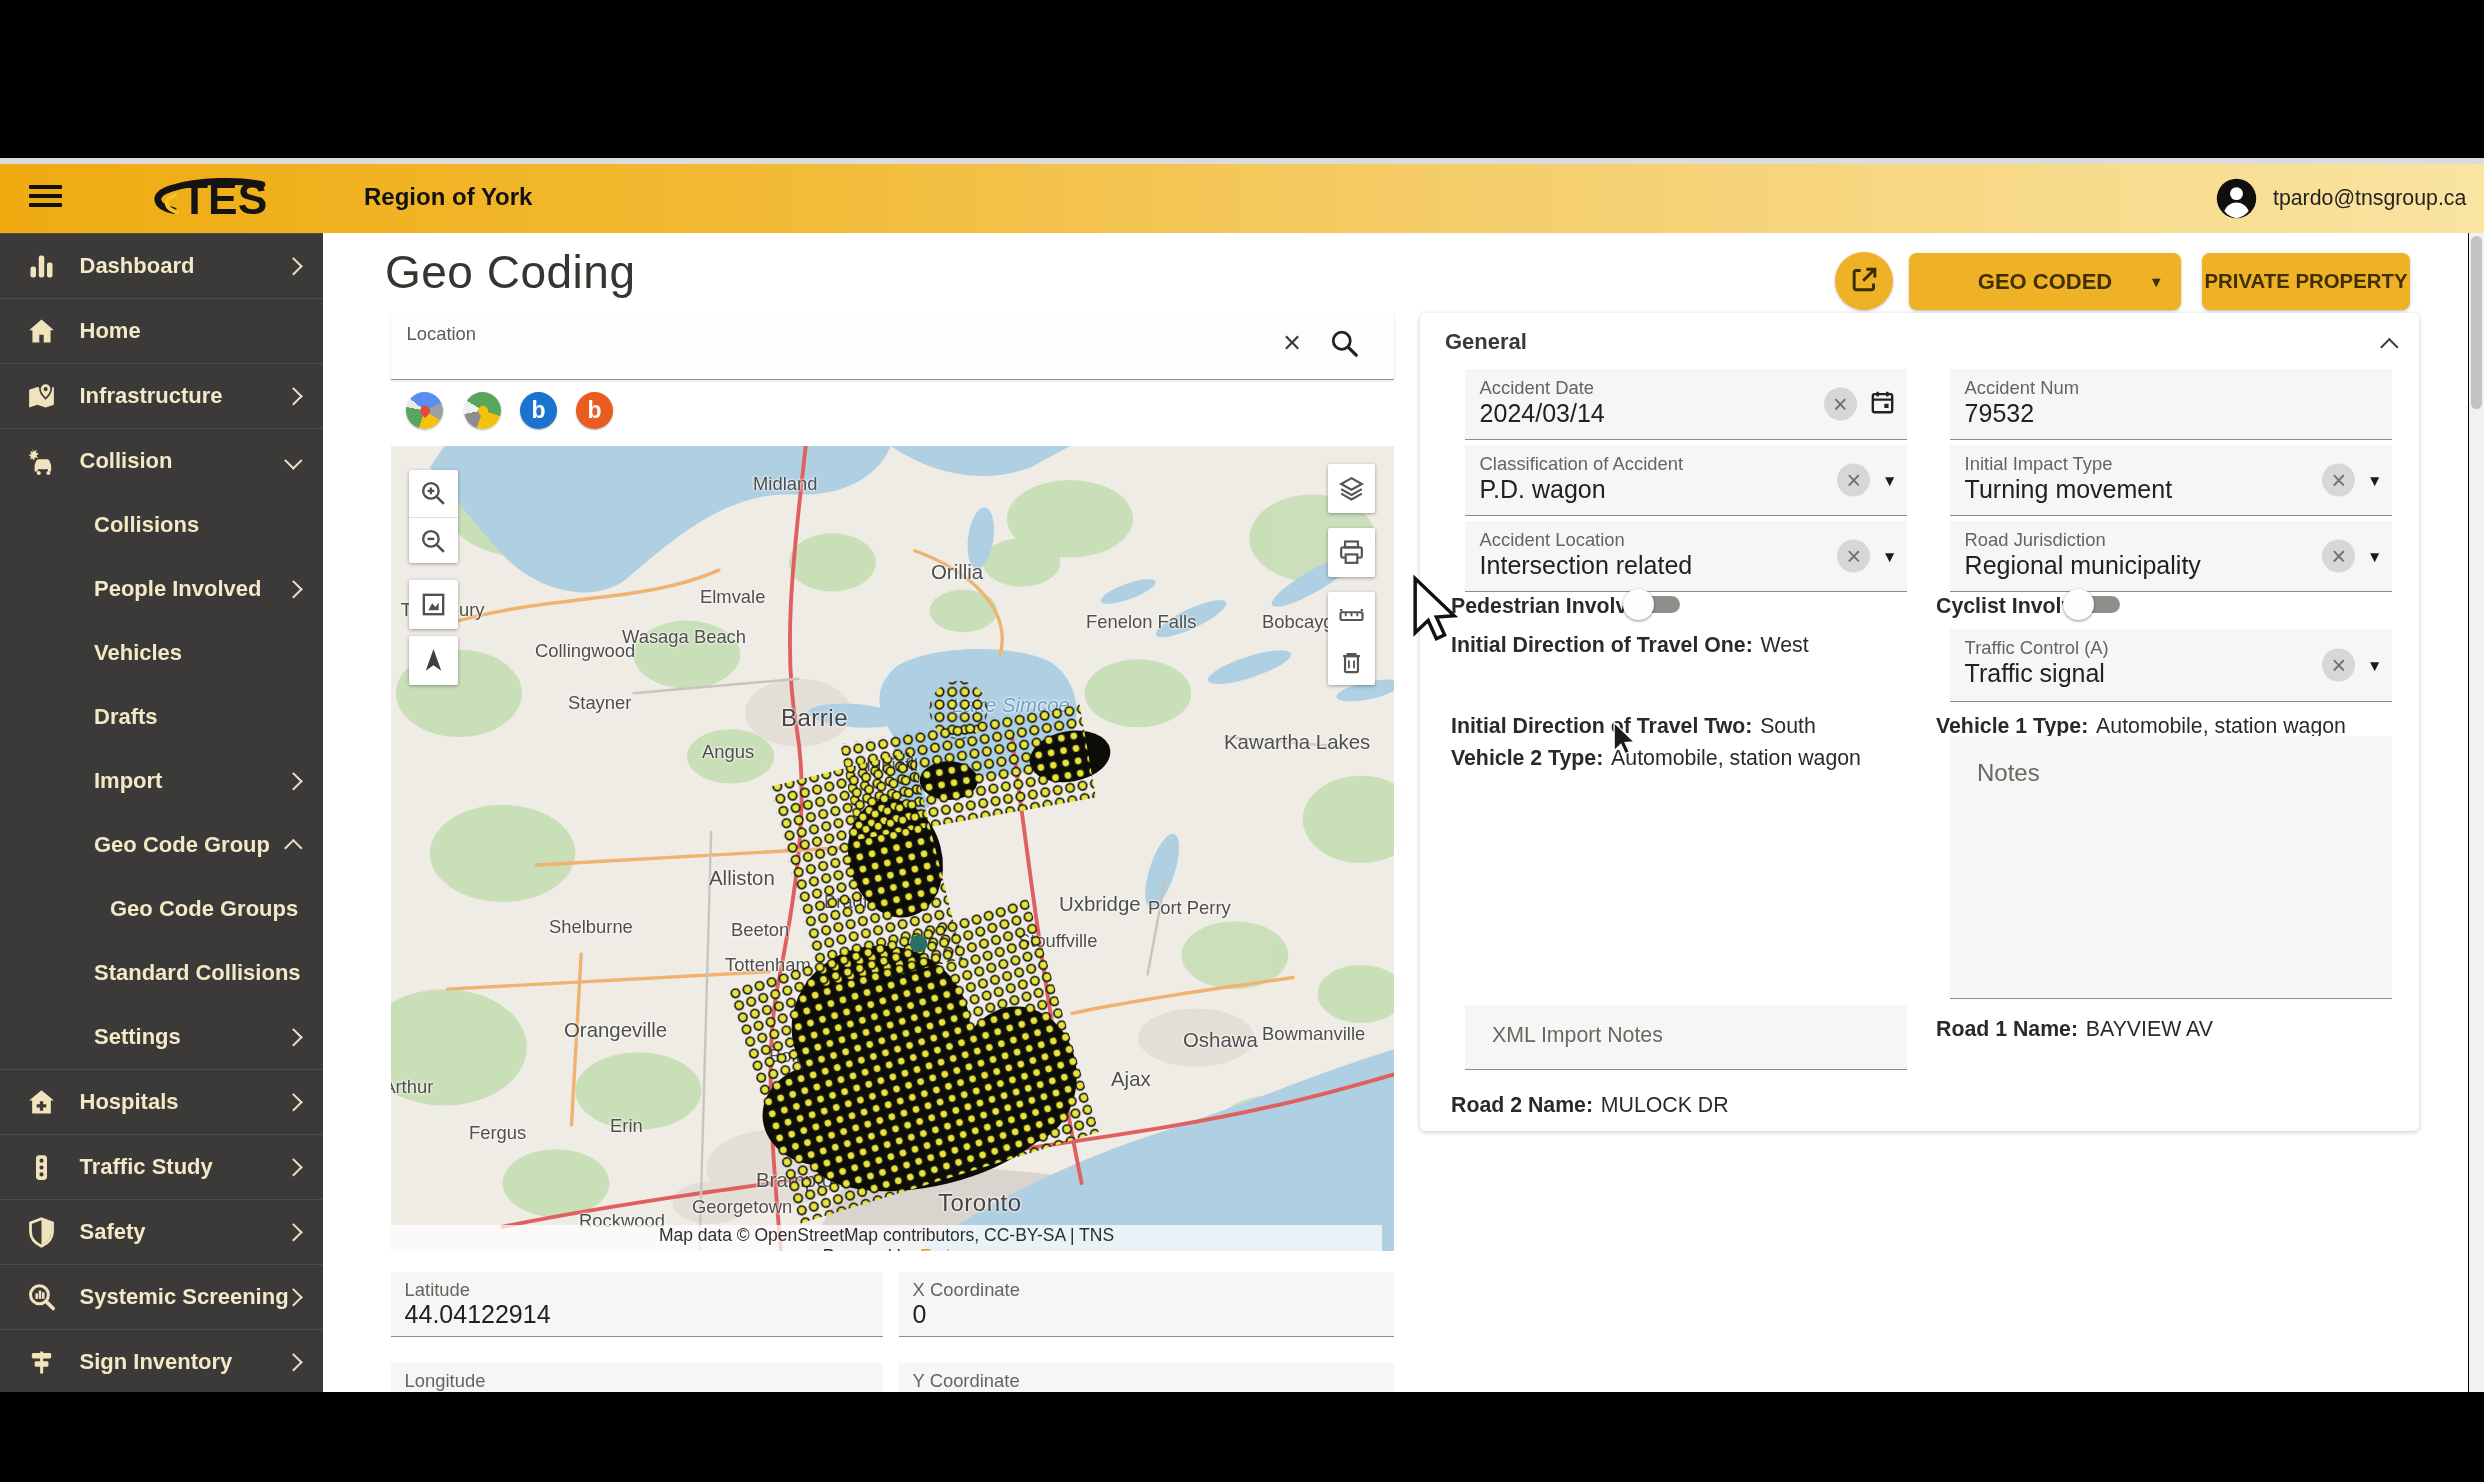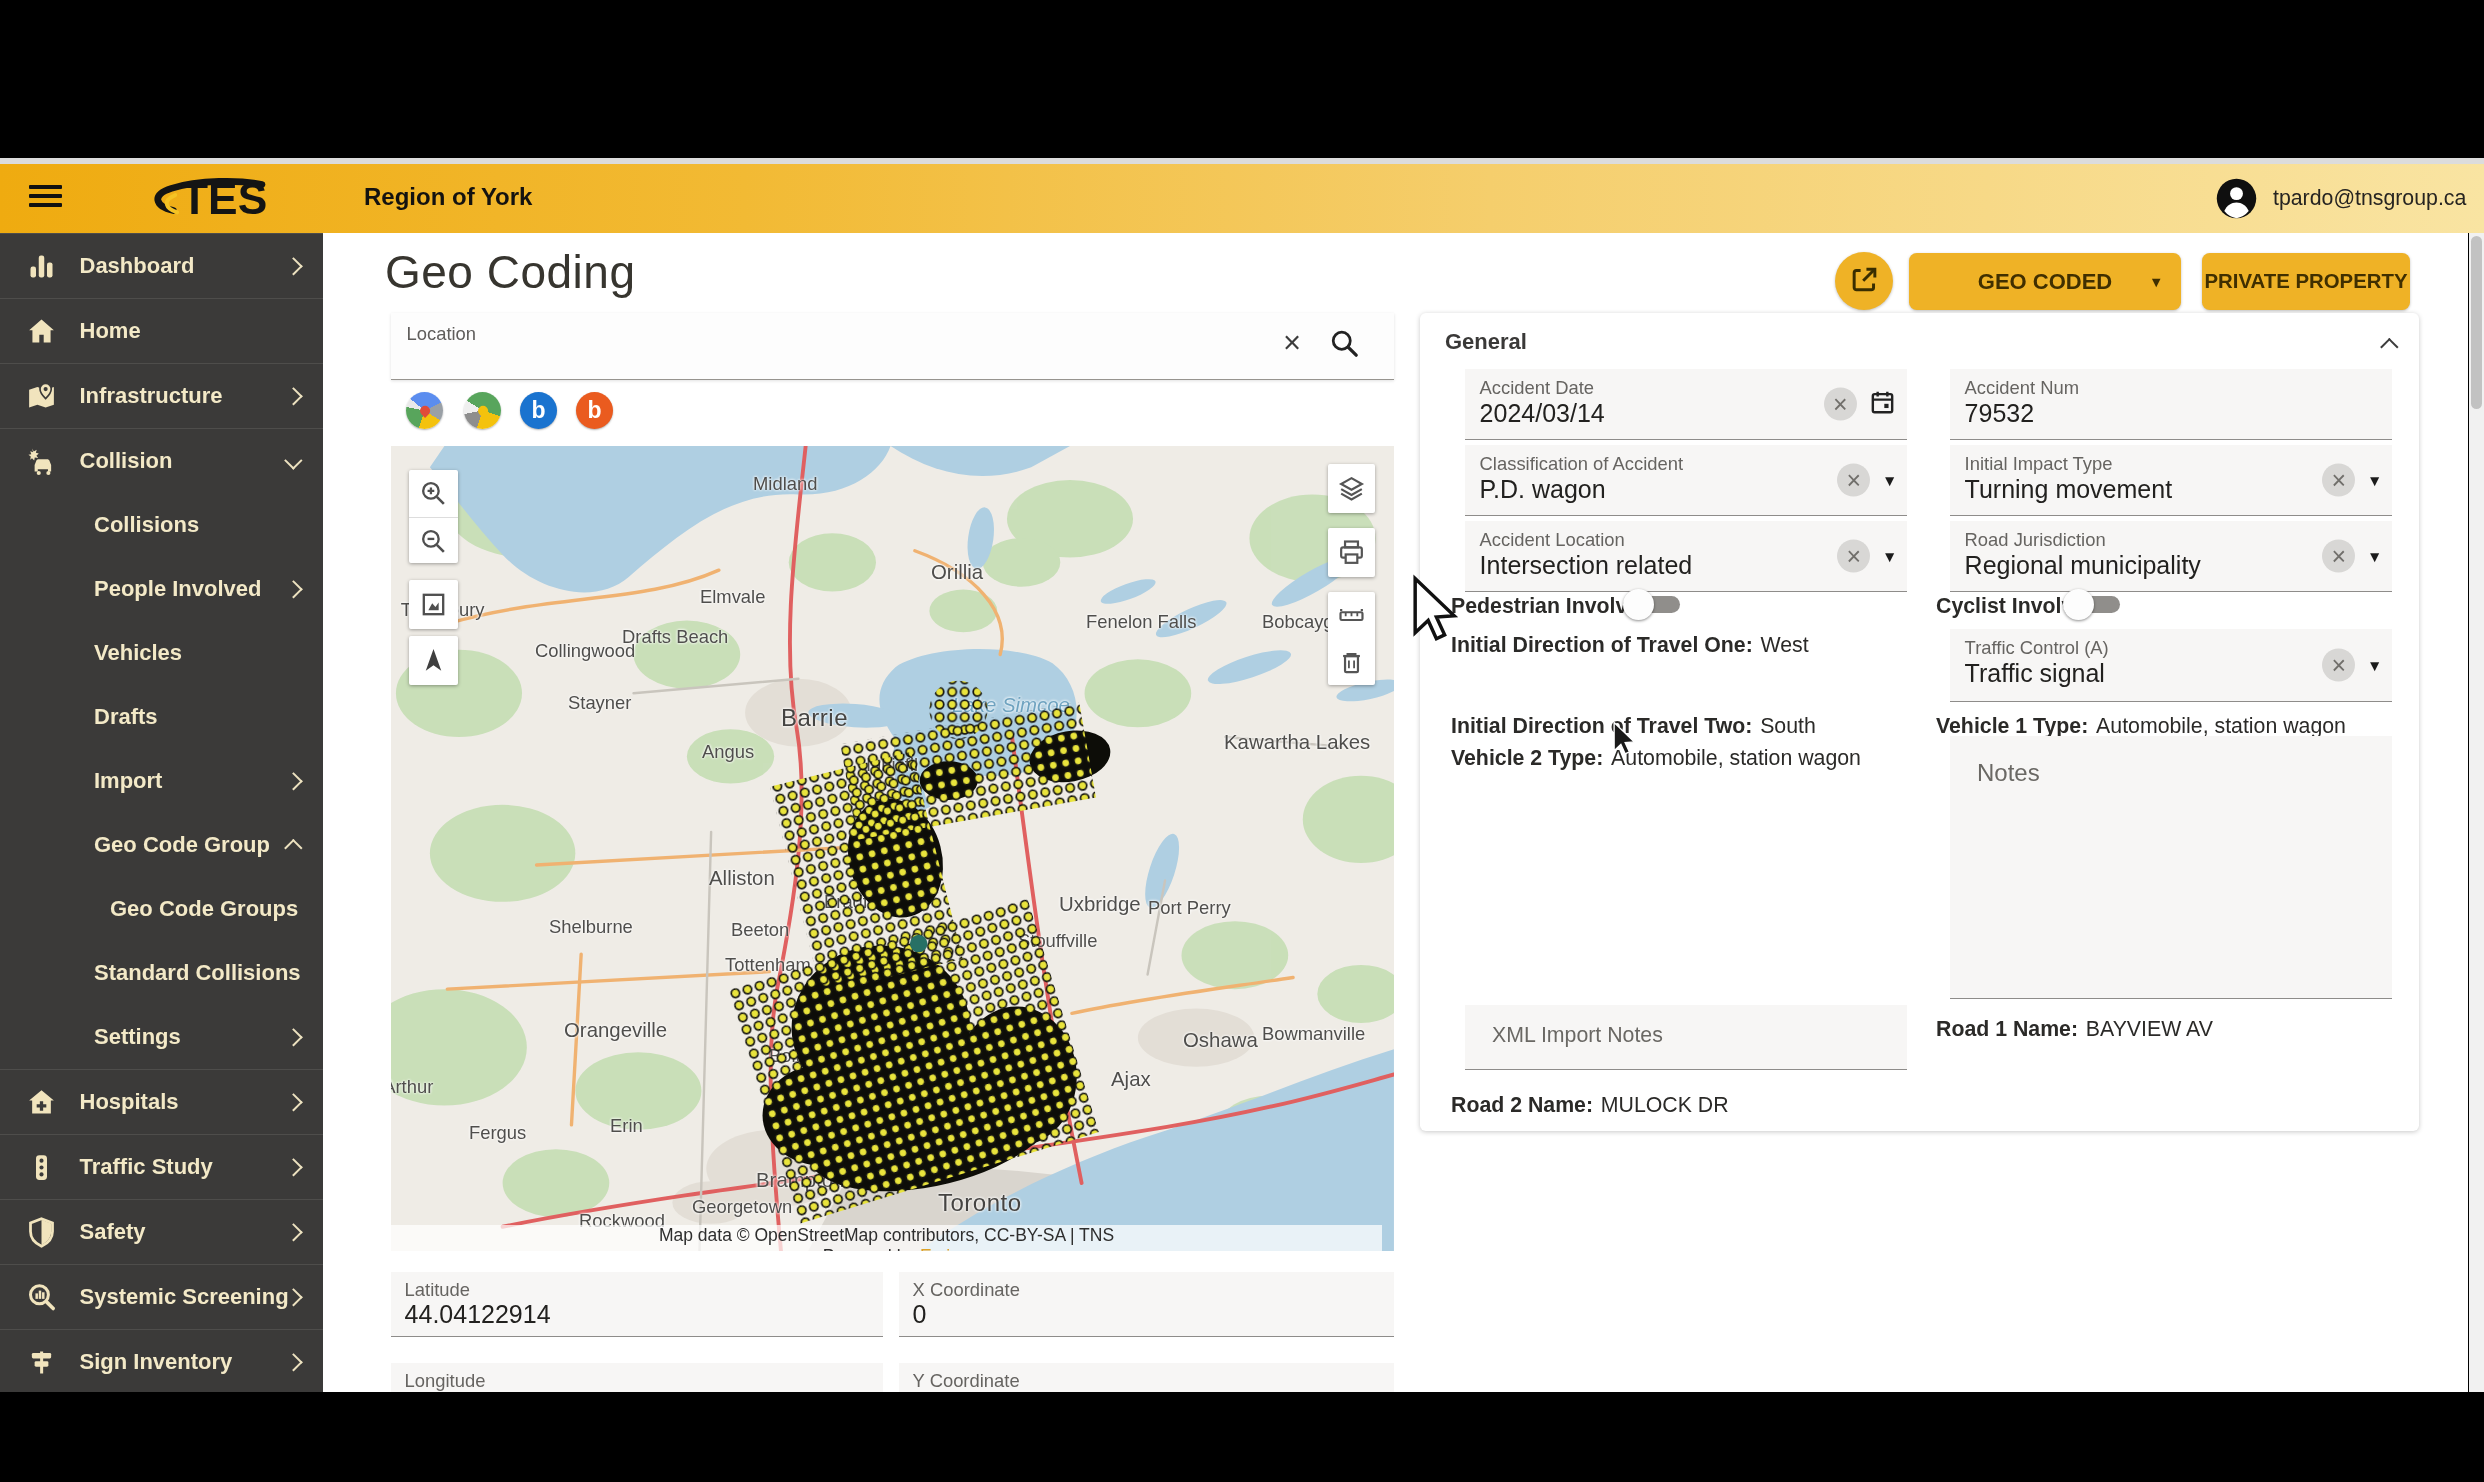--- a/index.html
+++ b/index.html
@@ -391,21 +391,21 @@
           <path d="M780 545 798 448" stroke="#C9C5BD" stroke-width="2.5"></path>
           <path d="M250 255 420 240" stroke="#C9C5BD" stroke-width="2.5"></path>
           <path d="M860 300 980 310" stroke="#C9C5BD" stroke-width="2.5"></path>
         </g>
       </svg>
 
       <div id="map-labels">
           <span class="map-label s1" style="left: 362px; top: 27px;">Midland</span>
           <span class="map-label s2" style="left: 540px; top: 115px;">Orillia</span>
           <span class="map-label s1" style="left: 309px; top: 140px;">Elmvale</span>
-          <span class="map-label s1" style="left: 231px; top: 180px;">Drafts Beach</span>
+          <span class="map-label s1" style="left: 231px; top: 180px;">Wasaga Beach</span>
           <span class="map-label s1" style="left: 9.7px; top: 153px;">Thornbury</span>
           <span class="map-label s1" style="left: 144px; top: 194px;">Collingwood</span>
           <span class="map-label s1" style="left: 695px; top: 165px;">Fenelon Falls</span>
           <span class="map-label s1" style="left: 871px; top: 165px;">Bobcaygeon</span>
           <span class="map-label s1" style="left: 177px; top: 246px;">Stayner</span>
           <span class="map-label s3" style="left: 390px; top: 258px;">Barrie</span>
           <span class="map-label s2 water" style="left: 561px; top: 248px;">Lake Simcoe</span>
           <span class="map-label s2" style="left: 833px; top: 285px;">Kawartha Lakes</span>
           <span class="map-label s1" style="left: 311px; top: 295px;">Angus</span>
           <span class="map-label s1" style="left: 475px; top: 308px;">Innisfil</span>

